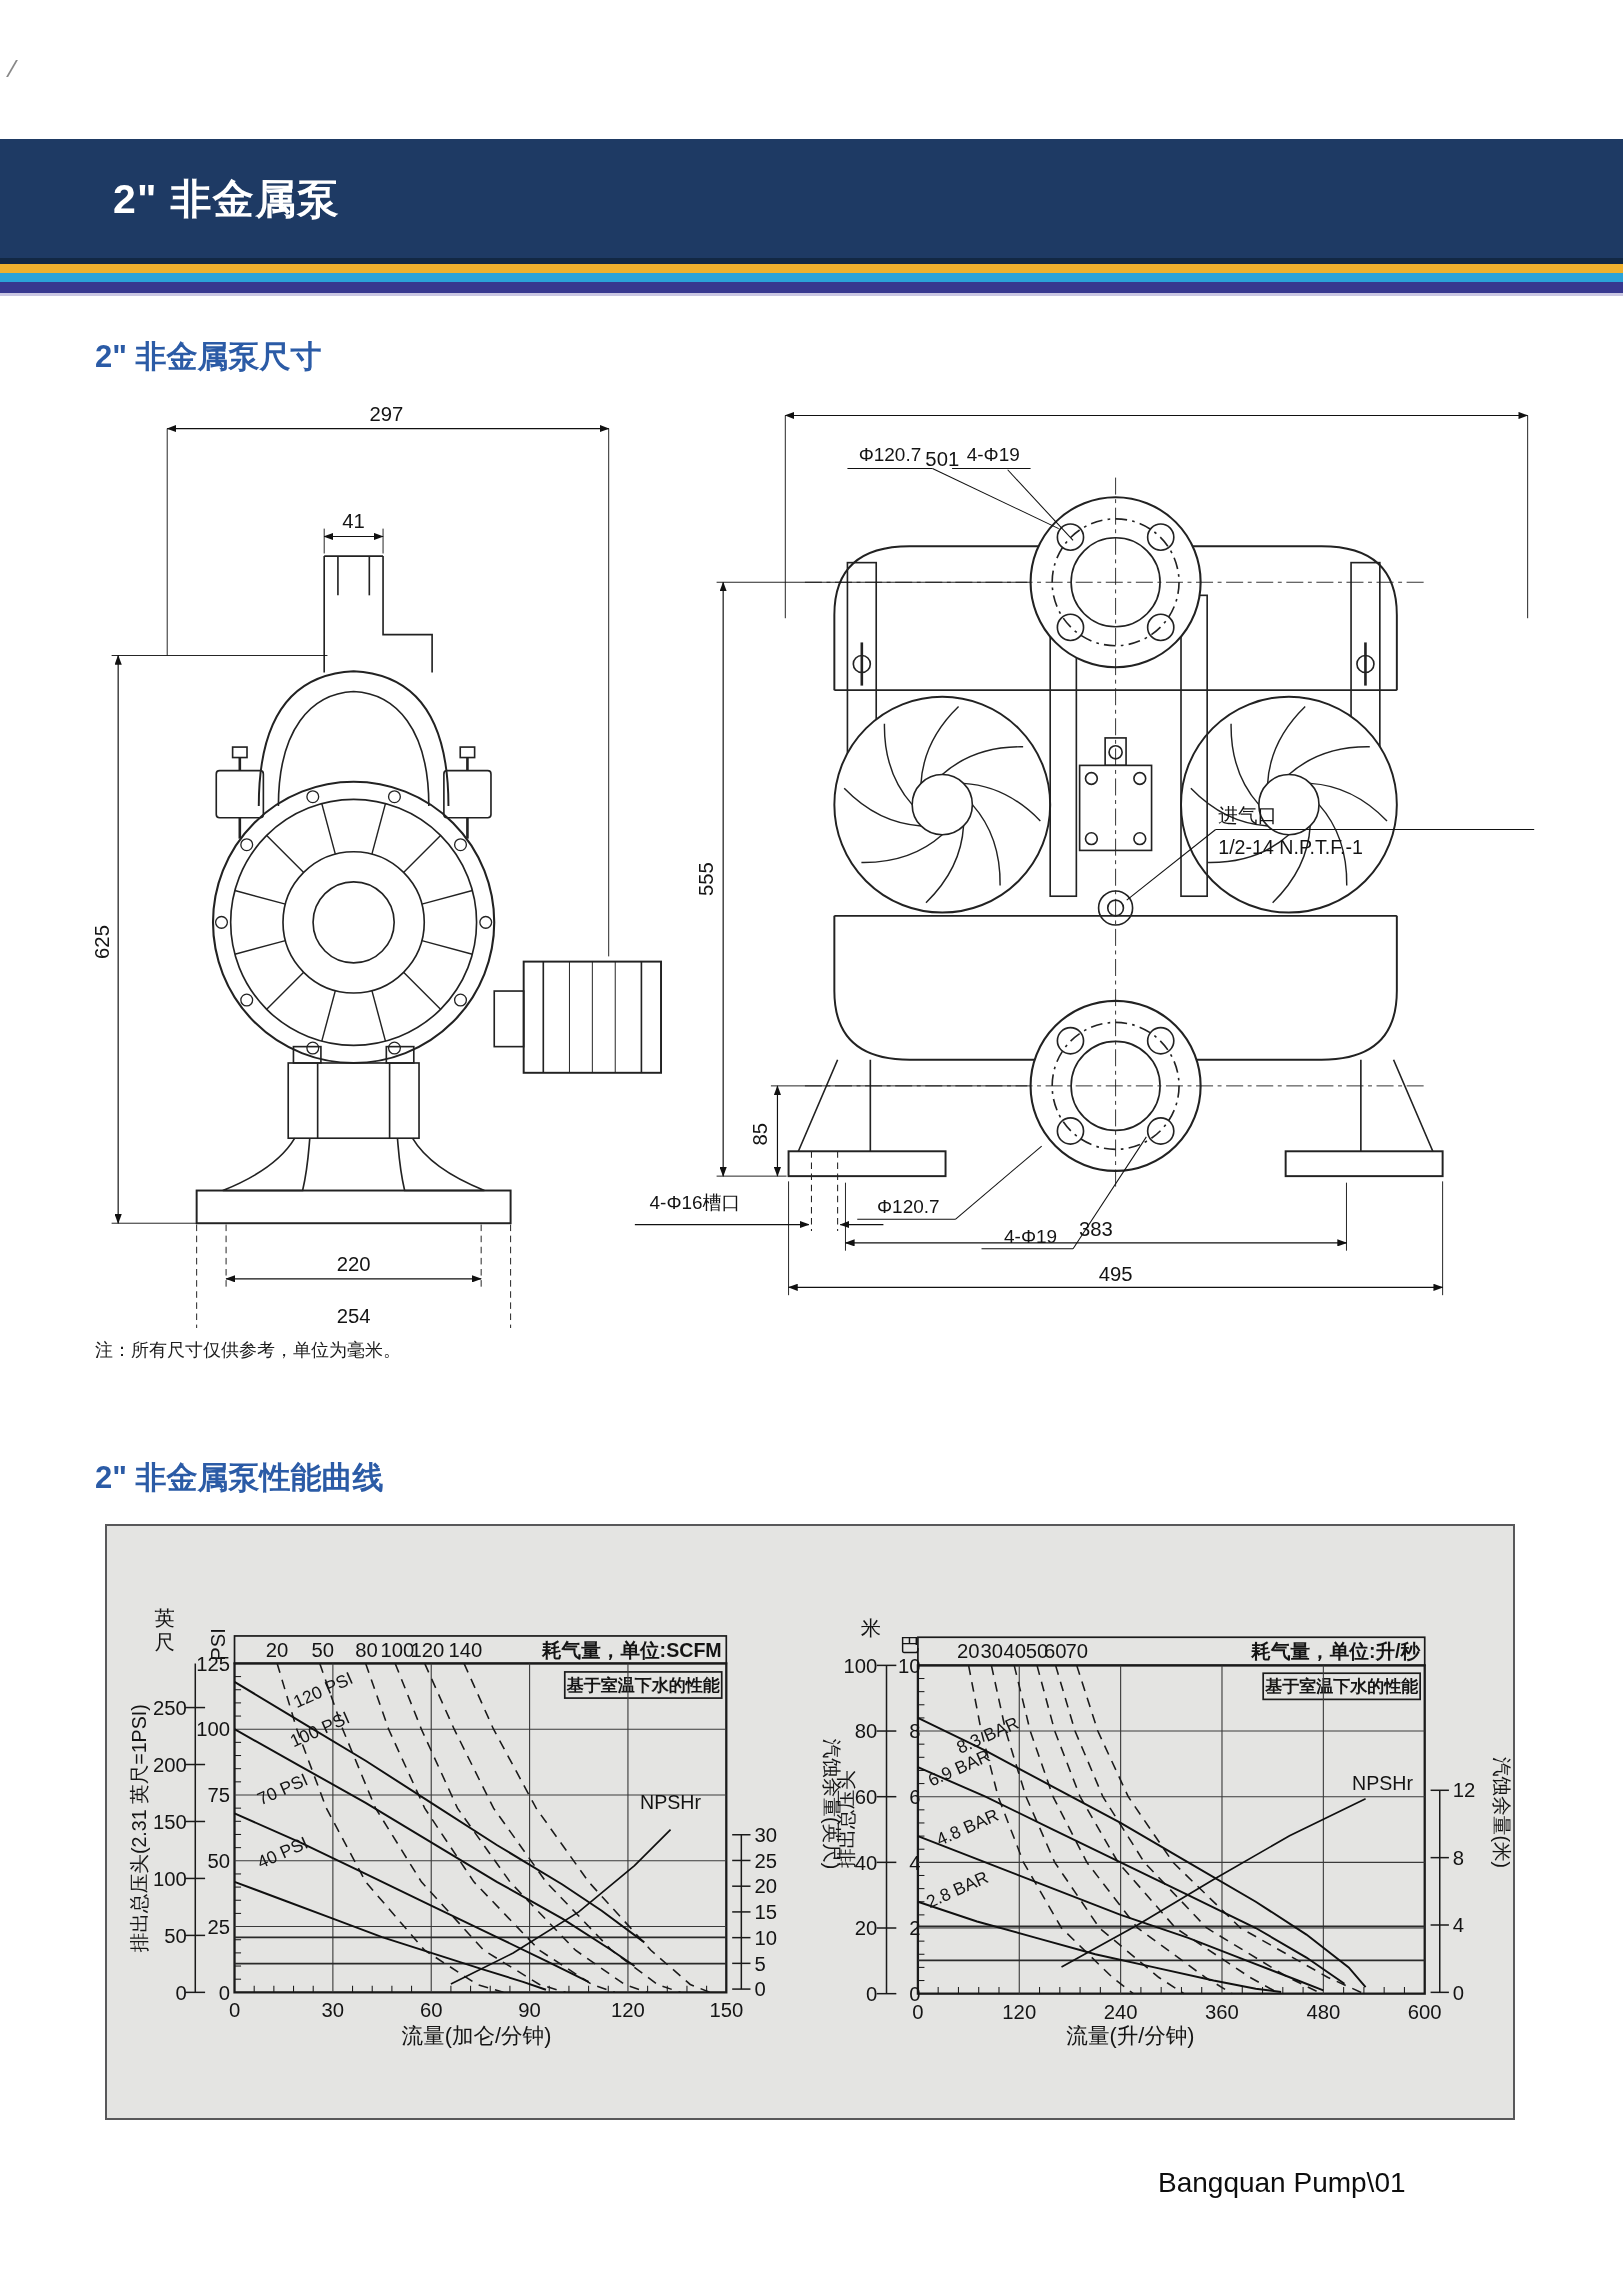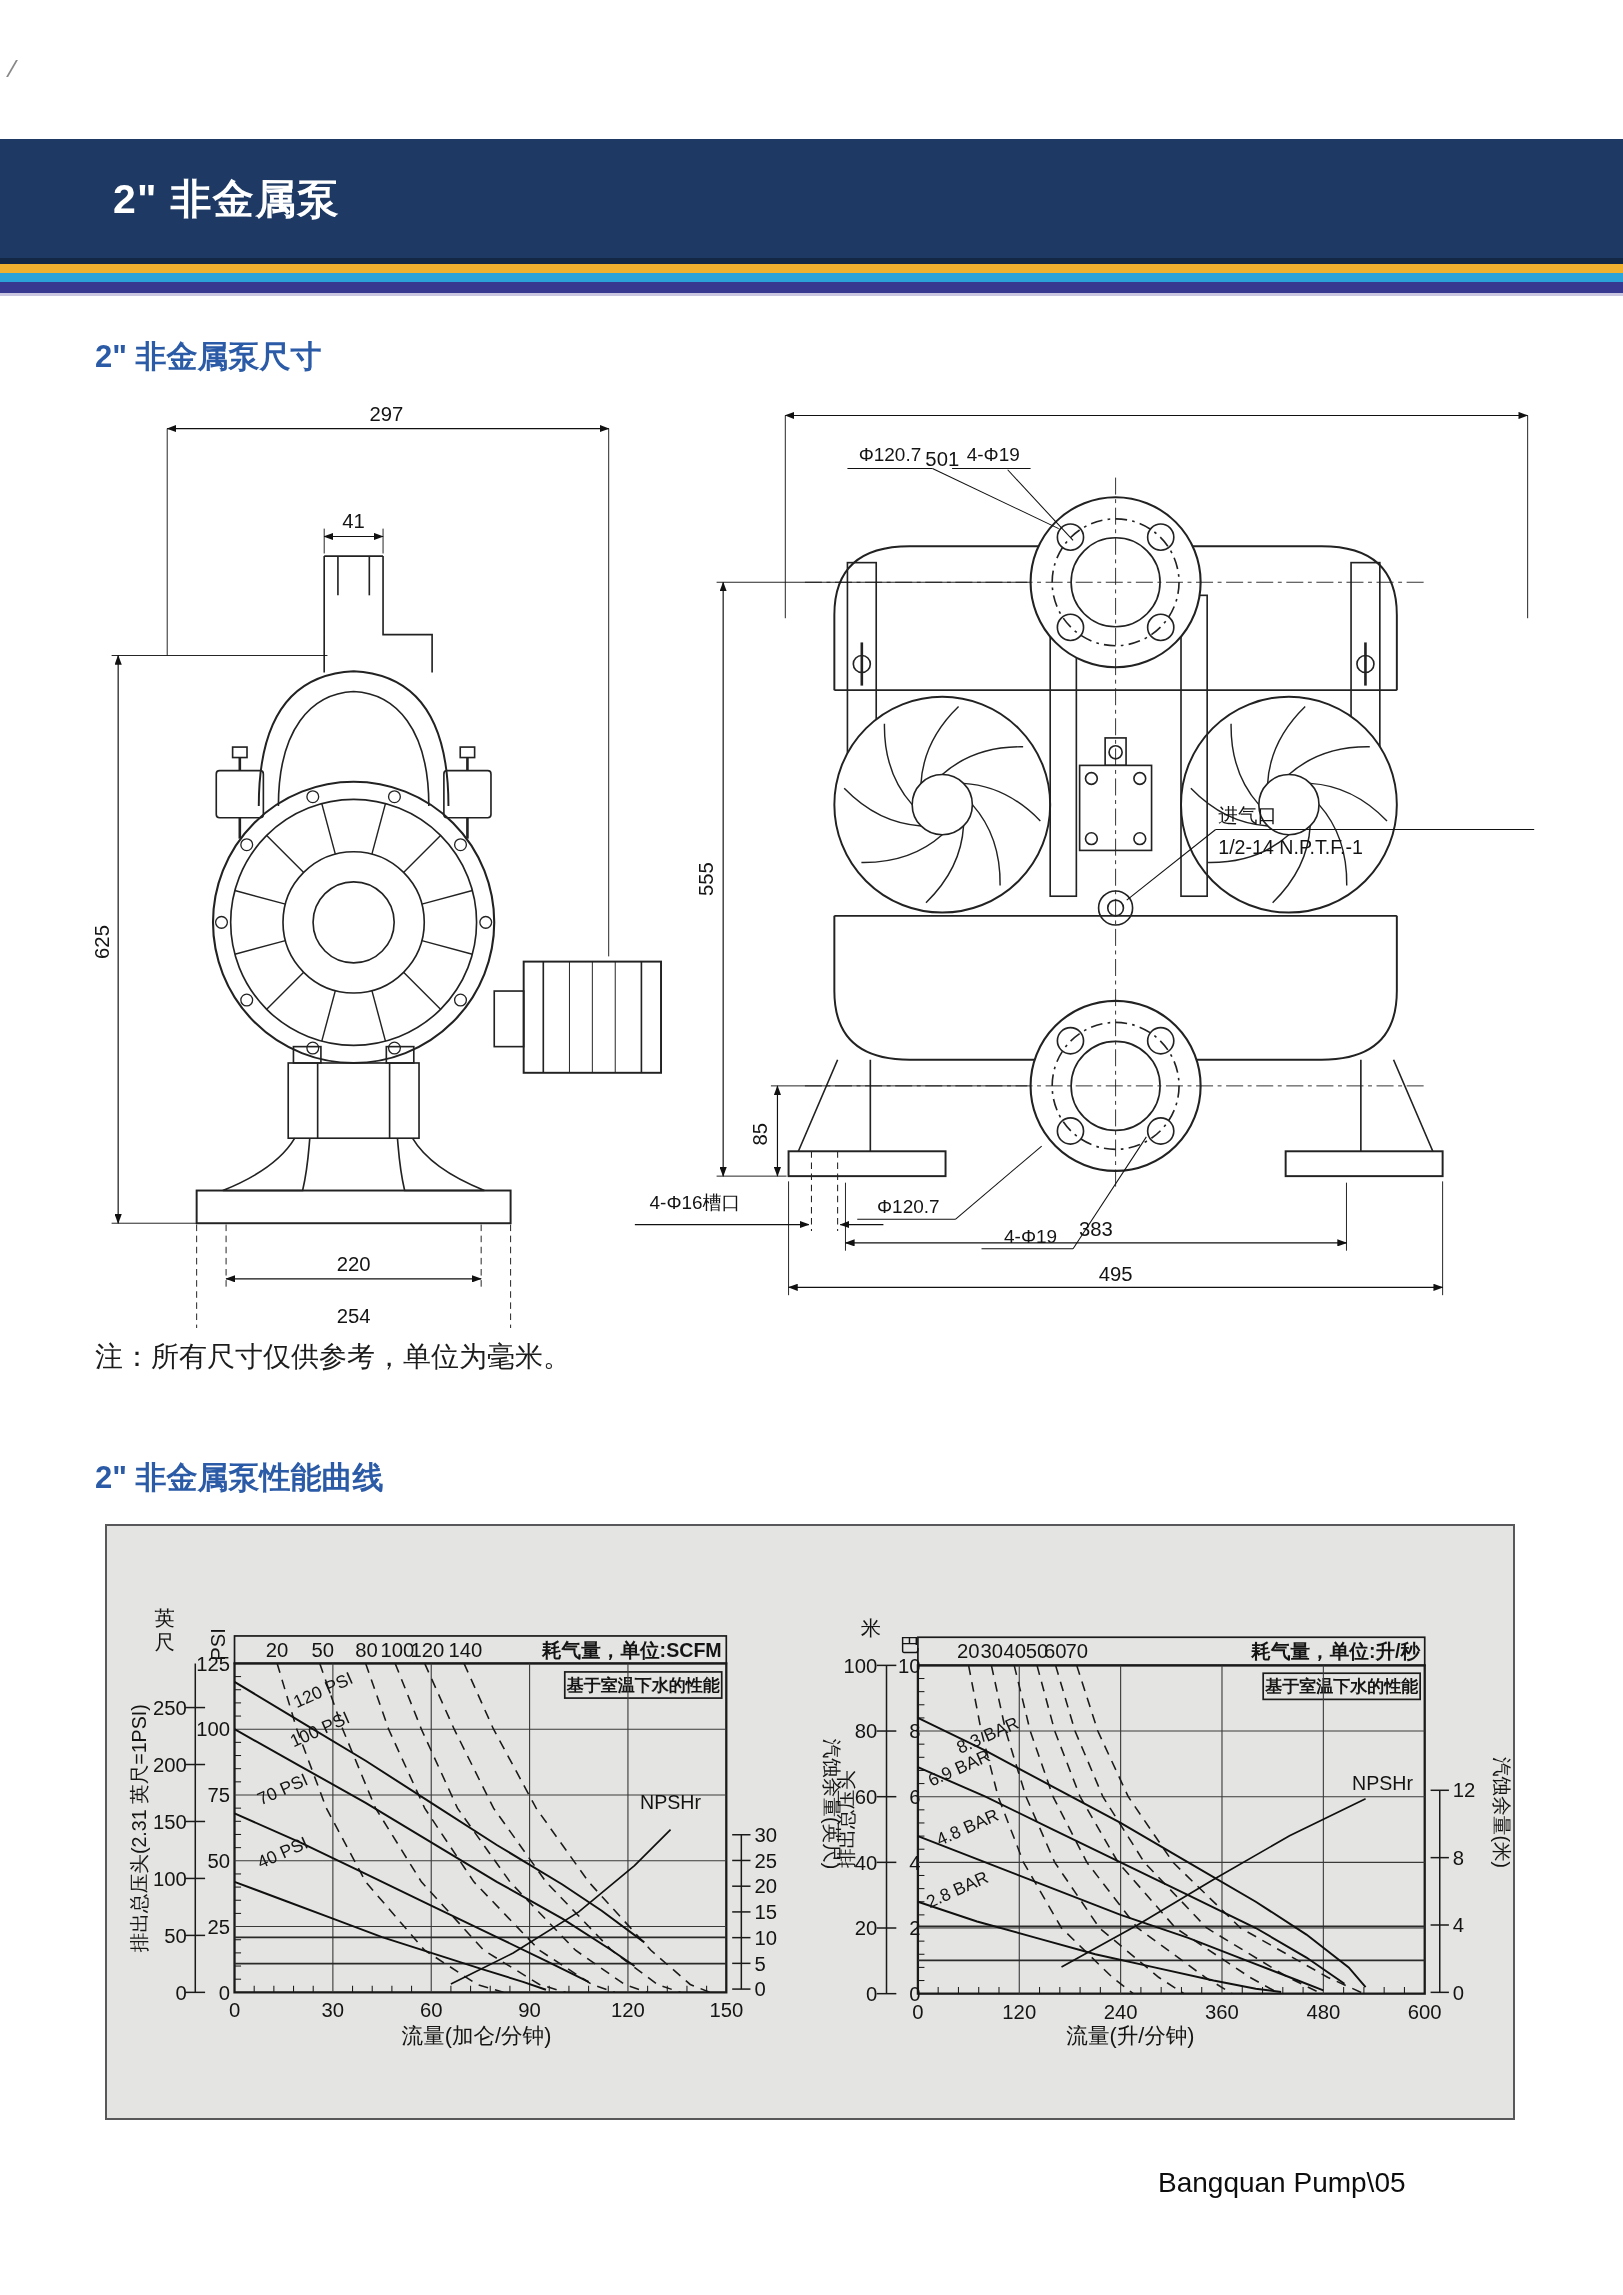--- a/index.html
+++ b/index.html
@@ -11,21 +11,21 @@
   .header-bar .title{position:absolute;left:113px;top:33px;font-size:41px;font-weight:bold;color:#ffffff;letter-spacing:1.3px;}
   .stripe{position:absolute;left:0;width:1623px;}
   .s1{top:258px;height:5.9px;background:#122844;}
   .s2{top:264px;height:8.5px;background:#eeb02e;}
   .s3{top:273px;height:9.2px;background:#2ba3d8;}
   .s4{top:282px;height:11px;background:#37388f;}
   .s5{top:293px;height:2.6px;background:#c9c6e2;}
   .sec-title{position:absolute;font-size:31px;font-weight:bold;color:#2b5ba6;}
   .t1{left:95px;top:336px;}
   .t2{left:95px;top:1457px;}
-  .note{position:absolute;left:95px;top:1338px;font-size:28px;color:#1c1c1c;}
+  .note{position:absolute;left:95px;top:1338px;font-size:18px;color:#1c1c1c;}
   .chart-panel{position:absolute;left:105px;top:1524px;width:1410px;height:596px;
         background:#e4e4e2;border:2px solid #58585a;box-sizing:border-box;}
   .footer{position:absolute;left:1158px;top:2167px;font-size:28px;color:#0d0d0d;}
   svg text{fill:#141414;}
   .drw{position:absolute;left:92px;top:399px;}
   .chs{position:absolute;left:0;top:0;}
 </style>
 </head>
 <body>
 
@@ -504,15 +504,15 @@
           <polyline points="1240,474.04 1343.3333333333333,514.2 1446.6666666666667,554.36 1550,594.52 1653.3333333333333,629.66 1743.75,664.8 1821.25,694.92 1860,709.98" fill="none" stroke="#101010" stroke-width="3"></polyline>
           <text x="1273.5833333333333" y="489.1" font-size="27" text-anchor="start" transform="rotate(-24 1273.5833333333333 489.1)">4.8 BAR</text>
           <polyline points="1240,574.44 1330.4166666666667,604.56 1420.8333333333333,629.66 1511.25,654.76 1601.6666666666667,674.84 1692.0833333333333,694.92 1756.6666666666665,707.47 1795.4166666666665,712.49" fill="none" stroke="#101010" stroke-width="3"></polyline>
           <text x="1258.0833333333333" y="584.48" font-size="27" text-anchor="start" transform="rotate(-24 1258.0833333333333 584.48)">2.8 BAR</text>
           <polyline points="1459.5833333333333,674.375 1575.8333333333333,610 1692.0833333333333,540.475 1808.3333333333335,473.525 1924.5833333333335,416.875" fill="none" stroke="#101010" stroke-width="2.6"></polyline>
           <text x="1950.4166666666665" y="404" font-size="30" text-anchor="middle">NPSHr</text>
         </g>
       </svg>
   </div>
 
-  <div class="footer">Bangquan Pump\05</div>
+  <div class="footer">Bangquan Pump\01</div>
 </div>
 
 
 </body></html>

